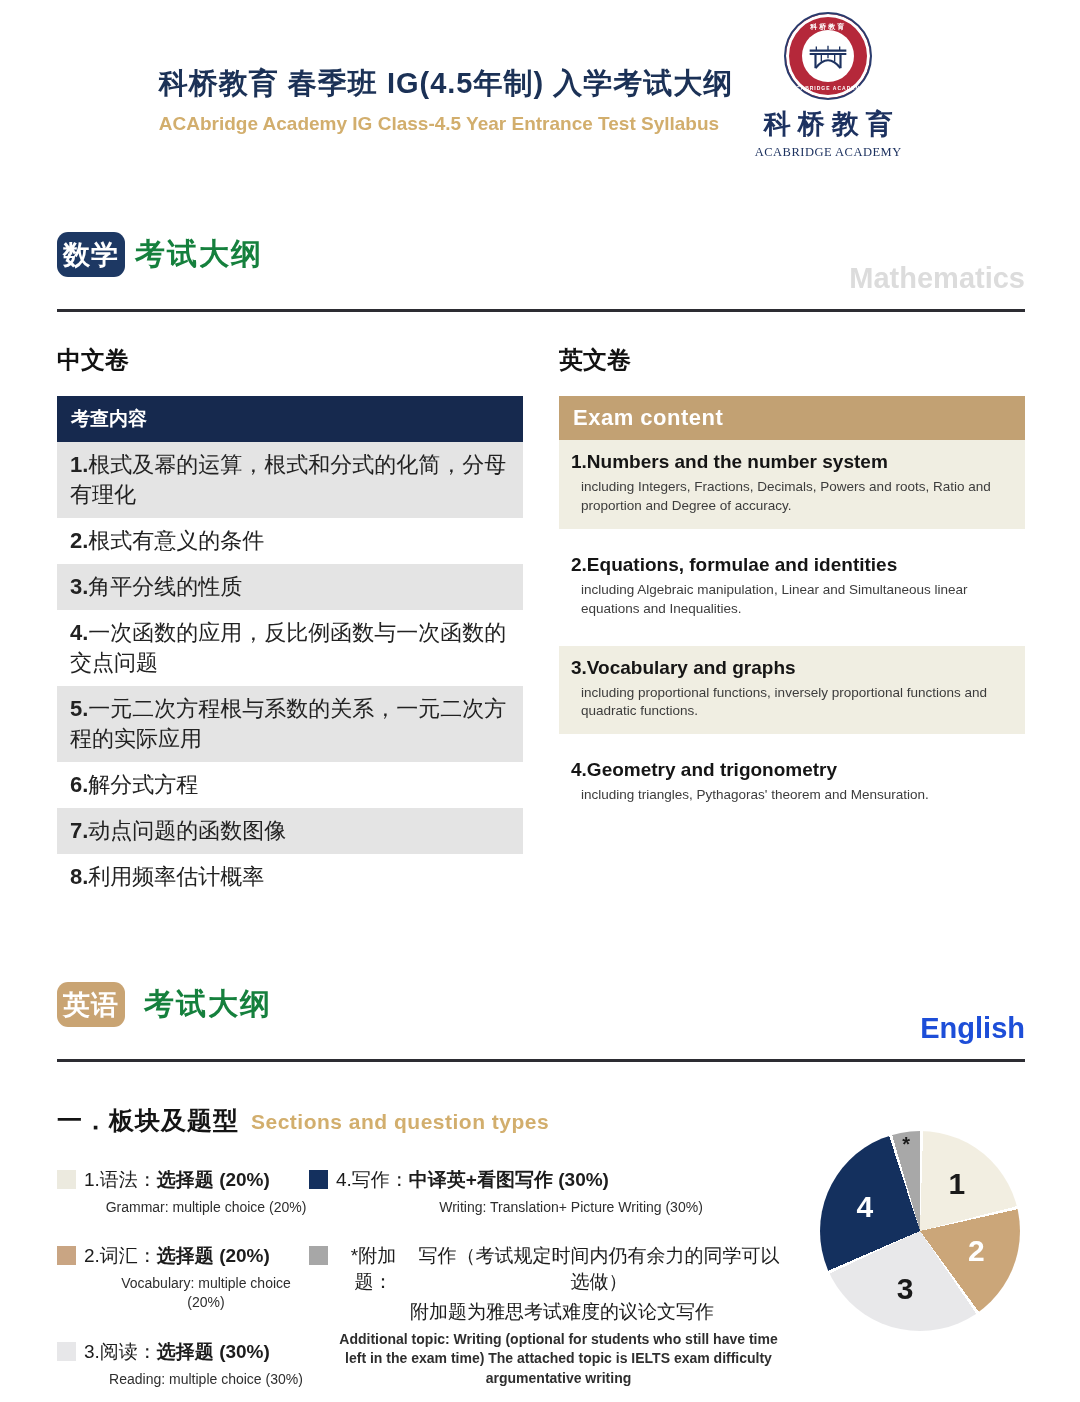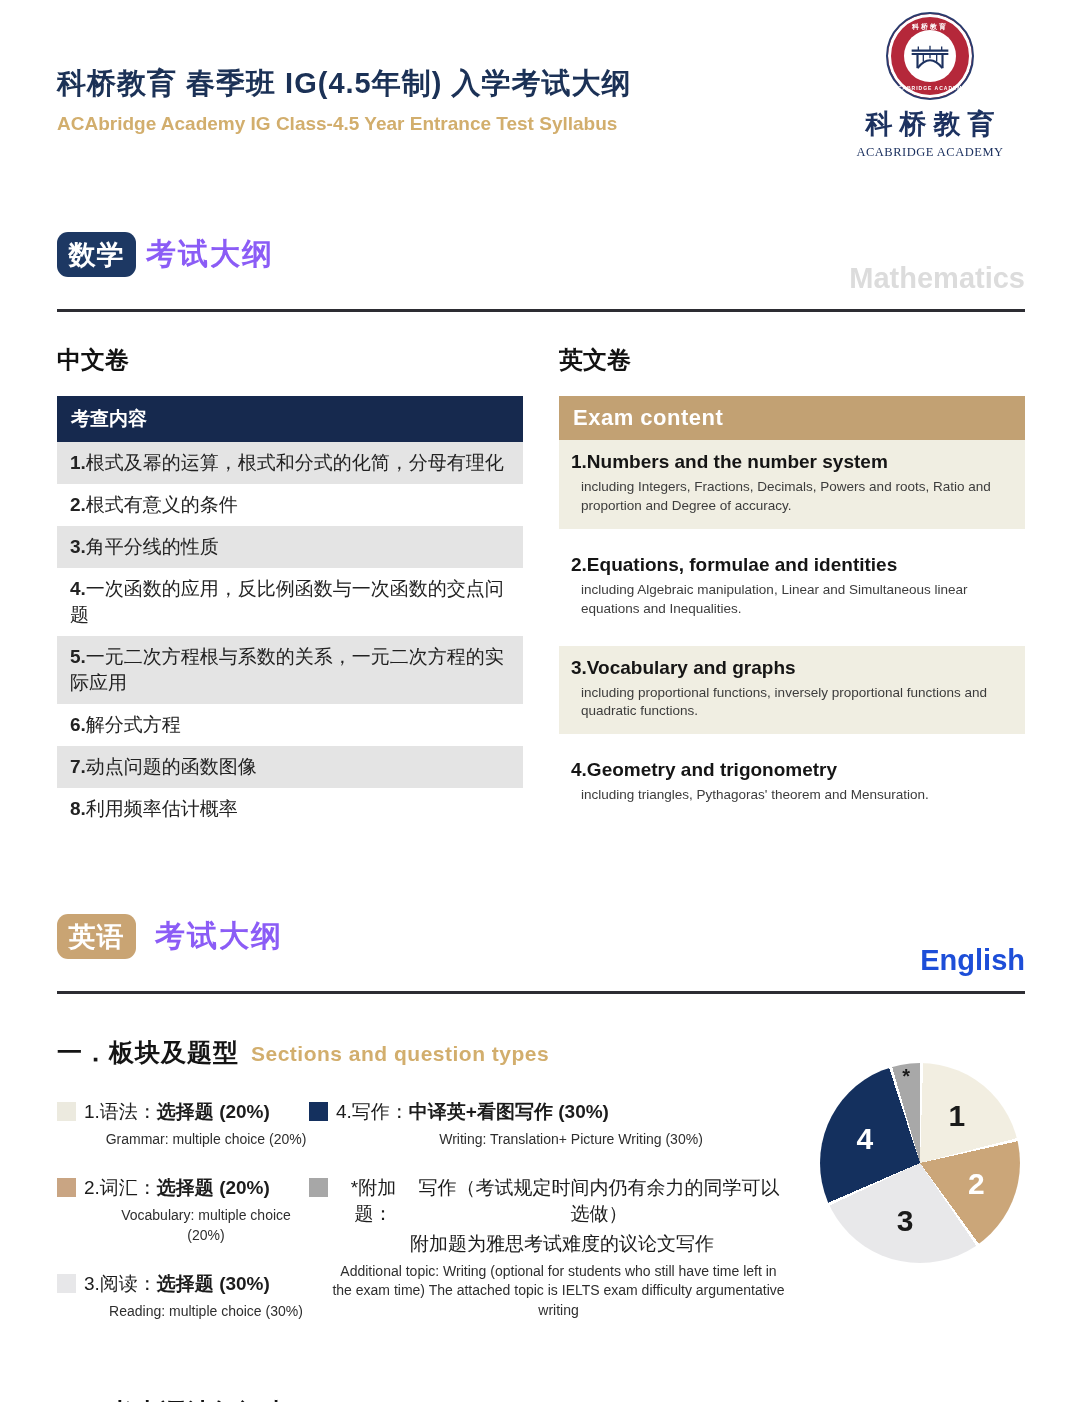--- a/index.html
+++ b/index.html
@@ -1,68 +1,68 @@
 <!DOCTYPE html>
 <html><head>
 <meta charset="utf-8">
 <style>
   html,body{margin:0;padding:0;background:#ffffff;}
   body{font-family:"Liberation Sans","DejaVu Sans",sans-serif;color:#1a1a1a;}
   .page{width:1080px;height:1402px;background:#fff;box-sizing:border-box;padding:0 55px 20px 57px;overflow:hidden;position:relative;}
 
   
-  .header{display:flex;justify-content:space-between;align-items:flex-start;padding-top:12px;}
+  .header{display:flex;justify-content:center;align-items:flex-start;padding-top:12px;}
   .header-text{margin-top:52px;}
   .title-cn{font-size:29px;font-weight:bold;color:#1b3156;margin:0;letter-spacing:1px;}
   .title-en{font-size:19px;font-weight:bold;color:#d2ae6d;margin-top:9px;}
   .logo{display:flex;flex-direction:column;align-items:center;width:190px;flex:none;}
   .emblem{width:84px;height:84px;border-radius:50%;background:#b5283a;border:2px solid #2a3c6e;box-shadow:inset 0 0 0 3px #fff;position:relative;display:flex;align-items:center;justify-content:center;}
   .emblem-core{width:52px;height:52px;border-radius:50%;background:#fff;display:flex;align-items:center;justify-content:center;}
   .emblem-top{position:absolute;top:8px;left:0;right:0;text-align:center;color:#fff;font-size:7px;font-weight:bold;letter-spacing:2px;}
   .emblem-bottom{position:absolute;bottom:7px;left:0;right:0;text-align:center;color:#fff;font-size:5px;font-weight:bold;letter-spacing:1px;}
   .logo-cn{font-size:27px;font-weight:bold;color:#1d3260;letter-spacing:7px;text-indent:7px;margin-top:6px;white-space:nowrap;}
   .logo-en{font-family:"Liberation Serif","DejaVu Serif",serif;font-size:12.5px;color:#1d3260;letter-spacing:.5px;margin-top:3px;white-space:nowrap;}
 
   
   .sec-head{display:flex;align-items:center;margin-top:54px;}
-  .badge{display:inline-flex;align-items:center;justify-content:center;width:79px;height:45px;border-radius:11px;font-size:27px;font-weight:bold;color:#fff;flex:none;letter-spacing:1px;}
+  .badge{display:inline-flex;align-items:center;justify-content:center;width:68px;height:45px;border-radius:11px;font-size:27px;font-weight:bold;color:#fff;flex:none;letter-spacing:1px;}
   .badge-navy{background:#1d3863;}
   .badge-tan{background:#c9a473;}
-  .sec-title{font-size:30px;font-weight:bold;color:#8b5cf6;margin-left:10px;letter-spacing:2px;}
+  .sec-title{font-size:30px;font-weight:bold;color:#15803d;margin-left:10px;letter-spacing:2px;}
   .watermark{margin-left:auto;font-size:29px;font-weight:bold;margin-top:48px;}
   .wm-gray{color:#dcdcdc;}
   .wm-tan{color:#1d4ed8;}
   .rule{height:3px;background:#2d2d33;border:none;margin:14px 0 0 0;}
 
   
   .two-col{display:flex;gap:36px;margin-top:32px;}
   .col{flex:1;min-width:0;}
   .paper-head{font-size:24px;font-weight:bold;color:#121212;margin:0 0 20px 0;}
   .cn-th{background:#16294e;color:#fff;font-size:19px;font-weight:bold;padding:10px 14px;}
-  .cn-row{font-size:19px;color:#222;padding:8px 13px;}
+  .cn-row{font-size:22px;color:#222;padding:8px 13px;}
   .bg-gray{background:#e4e4e4;}
   .en-th{background:#c2a173;color:#fff;font-size:22px;font-weight:bold;padding:9px 14px;letter-spacing:.5px;}
   .en-item{padding:11px 14px 13px 12px;margin-bottom:14px;}
   .bg-cream{background:#f0eee2;}
   .en-item-title{font-size:19px;font-weight:bold;color:#151515;}
   .en-item-desc{font-size:13.5px;color:#3c3c3c;line-height:1.4;margin:5px 0 0 10px;}
 
   
   .sub-head{margin-top:42px;font-size:25px;font-weight:bold;color:#141414;letter-spacing:1px;}
   .sub-head .en{color:#d2ae6d;font-size:21px;margin-left:12px;letter-spacing:.5px;}
   .legend-row{display:flex;margin-top:30px;}
   .lg-col1{width:252px;flex:none;}
   .lg-col2{width:478px;flex:none;}
   .lg-item{margin-bottom:26px;text-align:center;}
   .lg-main{display:flex;align-items:flex-start;font-size:19px;color:#1c1c1c;line-height:1.35;}
   .swatch{width:19px;height:19px;flex:none;margin:3px 8px 0 0;}
   .lg-bold{font-weight:bold;}
   .lg-line2{font-size:19px;color:#1c1c1c;margin:4px 0 0 28px;}
   .lg-sub{font-size:14px;color:#2e2e2e;margin:5px 0 0 46px;line-height:1.4;}
-  .lg-sub.wide{margin-left:21px;}
+  .lg-sub.wide{margin-left:21px;font-weight:bold;}
   .pie-wrap{margin-left:auto;margin-top:-36px;width:210px;flex:none;}
   .pie{width:200px;height:200px;border-radius:50%;position:relative;margin-left:5px;}
   .pie-label{position:absolute;transform:translate(-50%,-50%);font-size:30px;font-weight:bold;}
   .pie-label.small{font-size:20px;}
 
   
   .grammar{margin-top:26px;}
   .g-row{display:flex;padding:9px 14px;font-size:19px;color:#1d1d1d;margin-bottom:8px;}
   .g-cell-left{width:51.5%;flex:none;}
   .g-cell-right{flex:1;}

